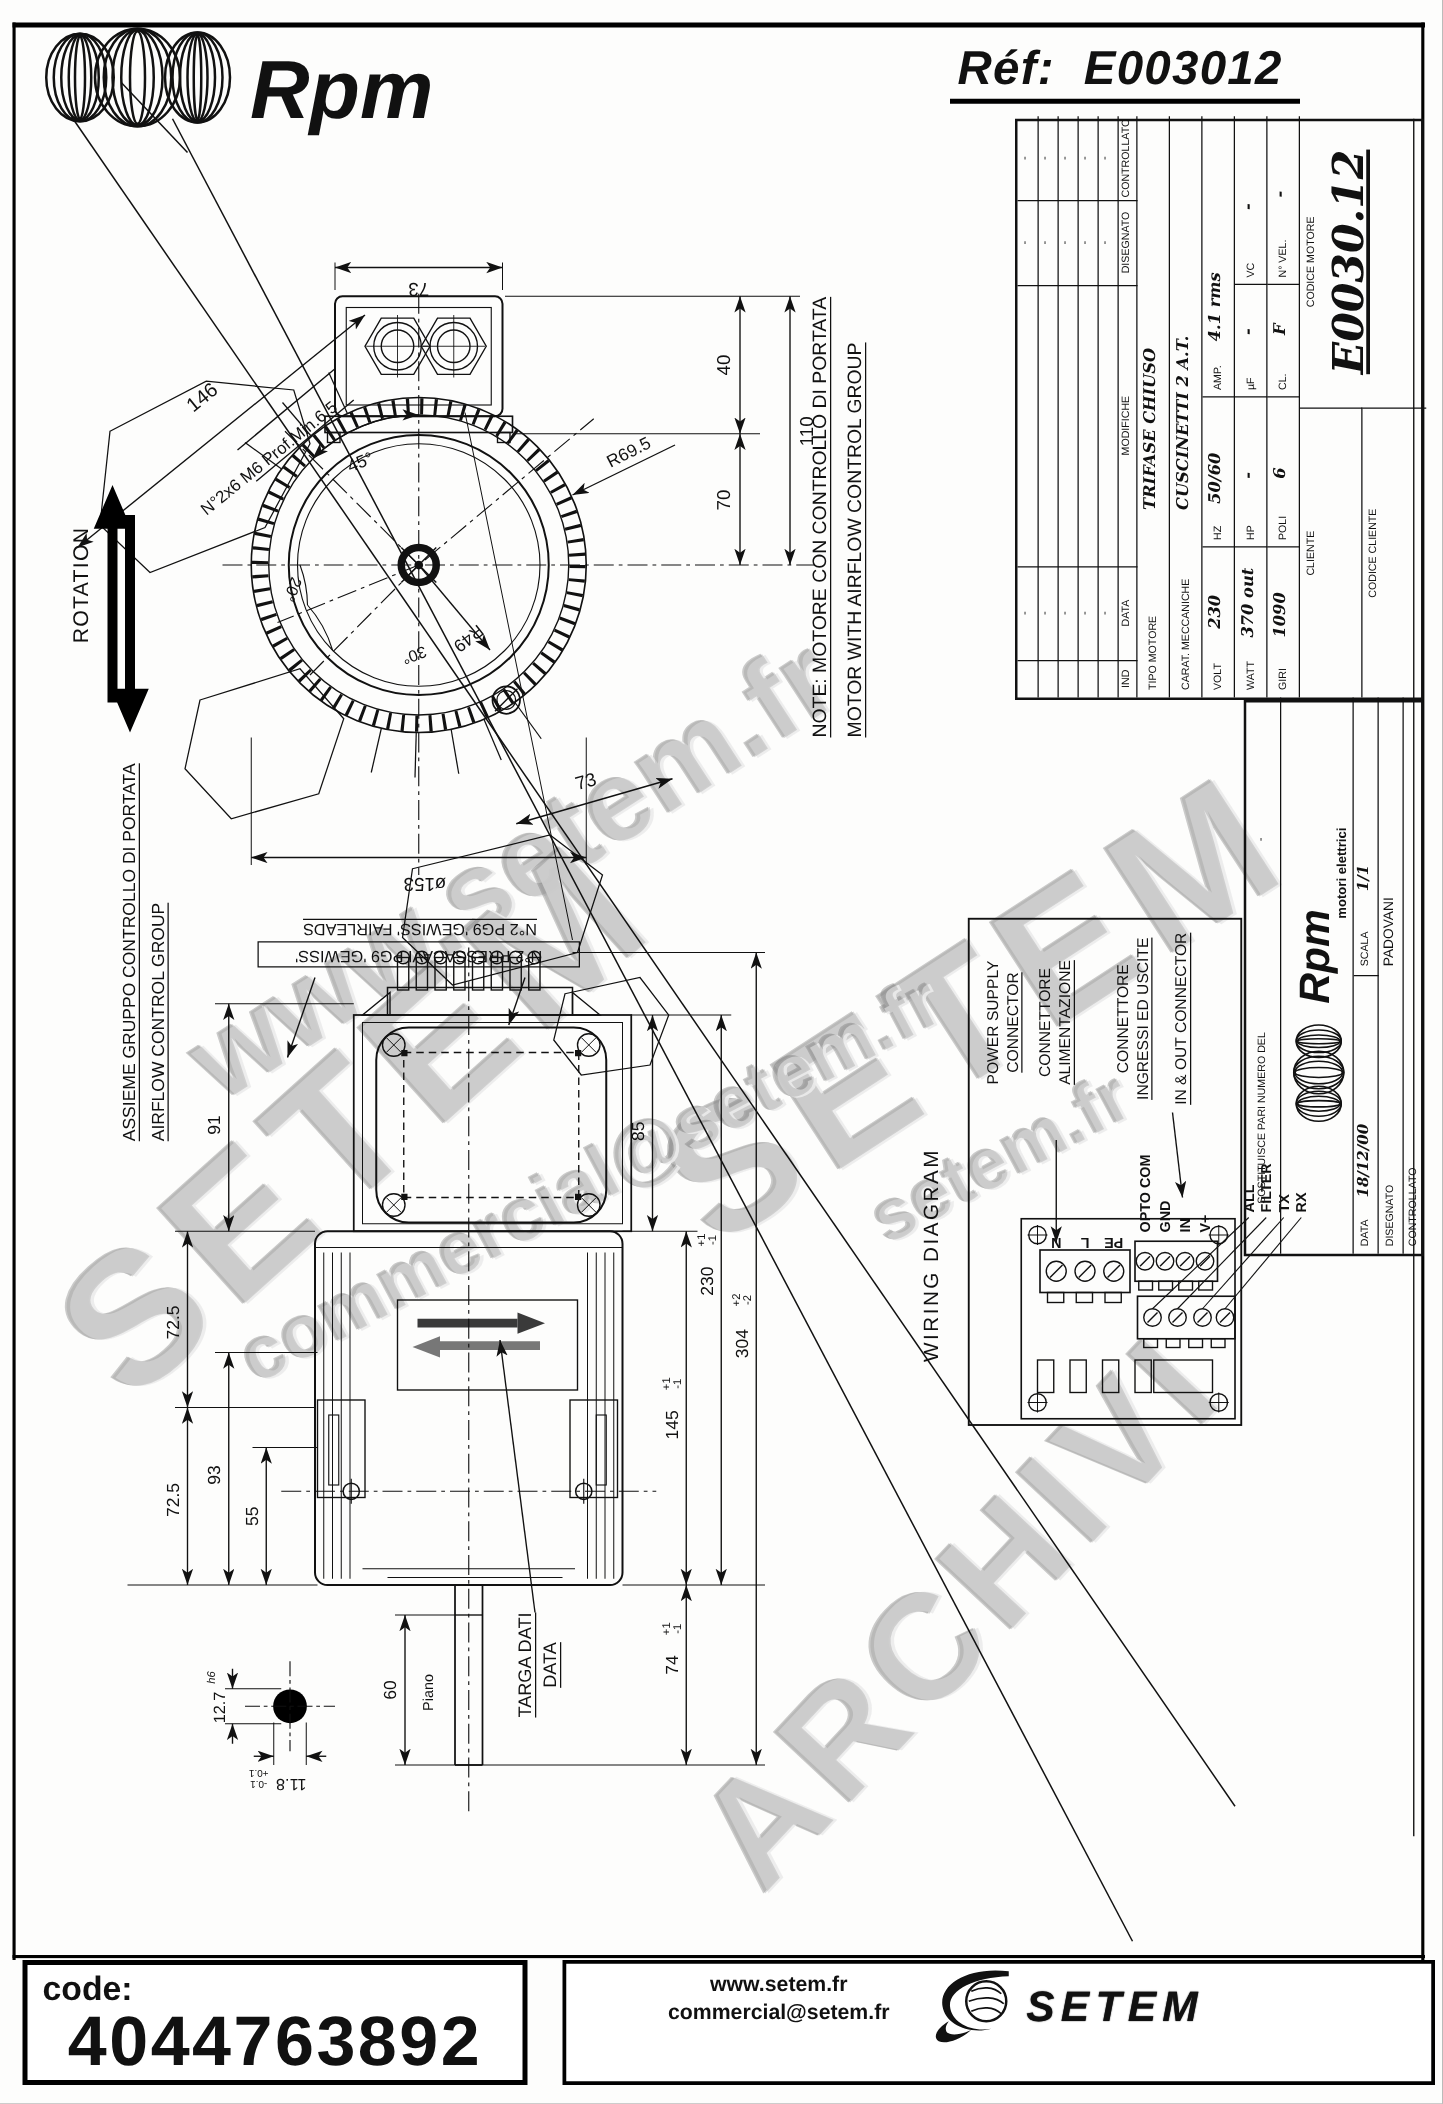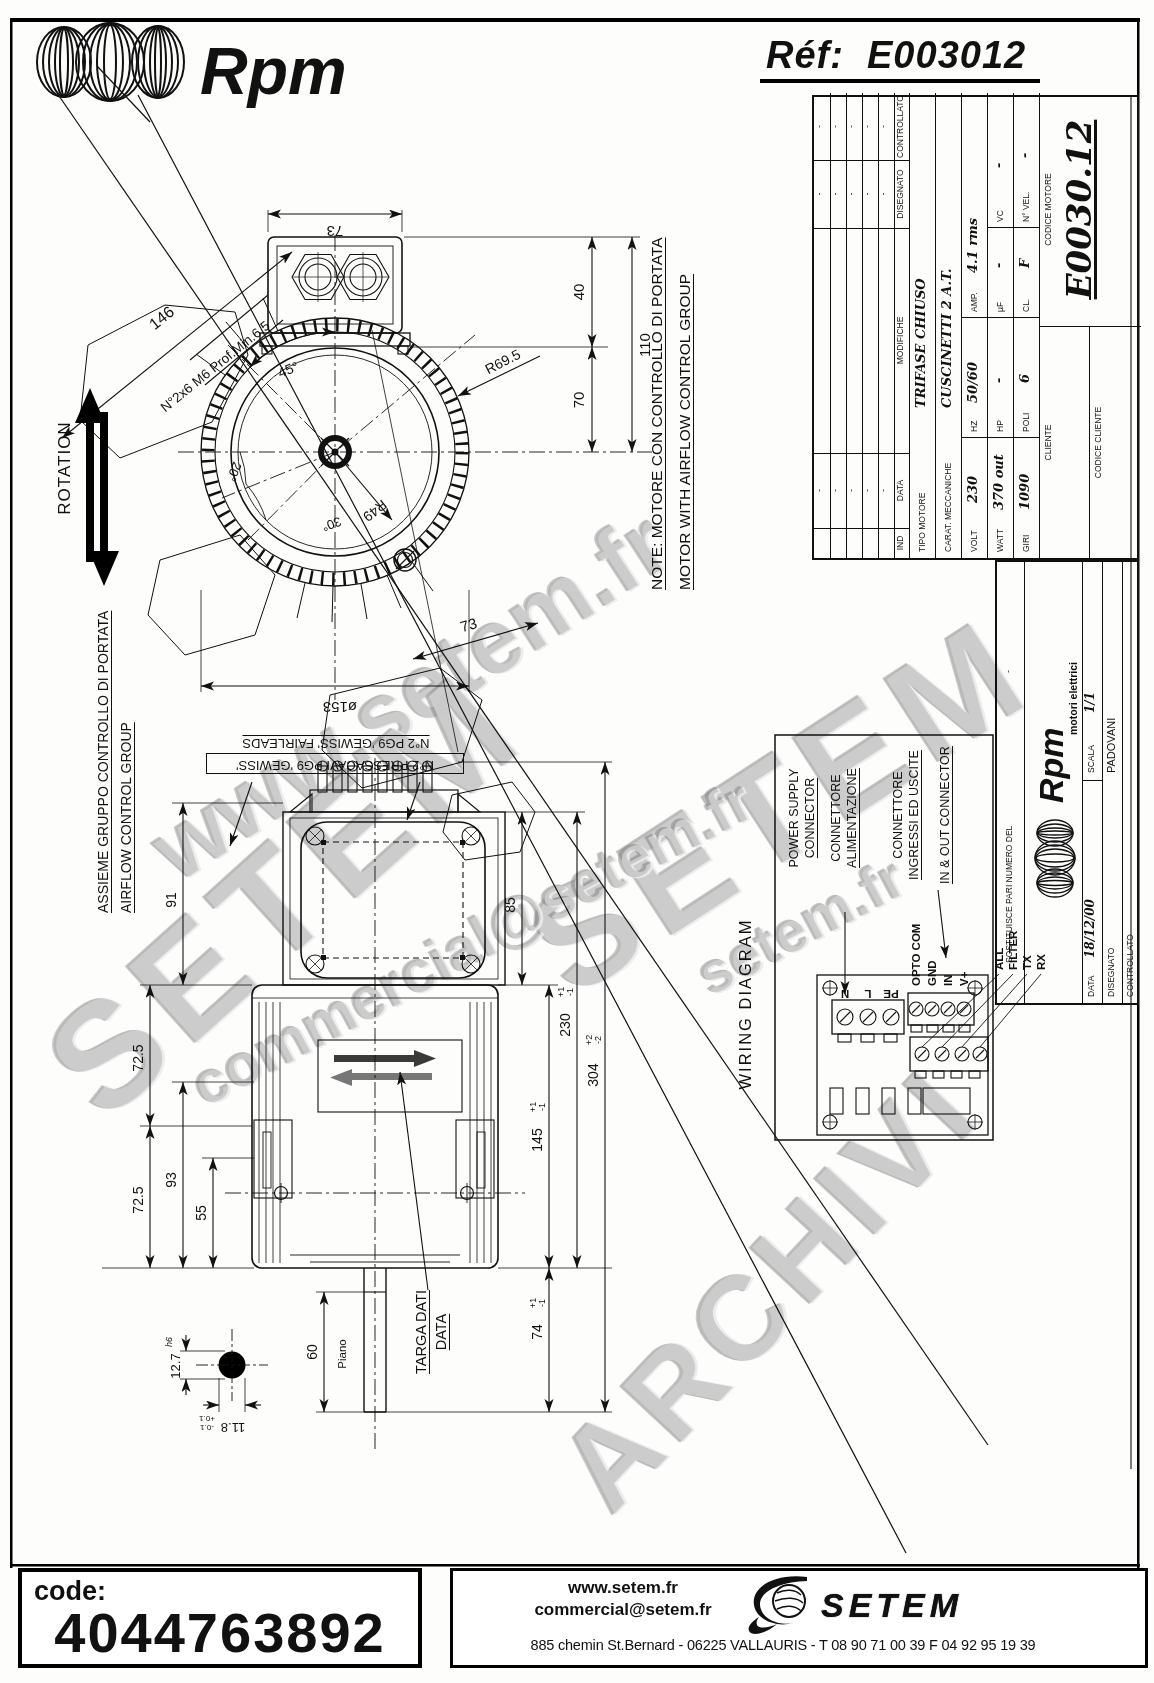--- a/index.html
+++ b/index.html
@@ -673,16 +673,15 @@
       <svg width="330" height="62" viewBox="0 0 330 62">
         <g>
           <circle cx="46" cy="28" r="16" fill="#fff" stroke="#111" stroke-width="2"></circle>
           <path d="M34,20 C42,16 52,16 58,22 M32,28 C42,24 54,24 60,30 M34,36 C42,32 52,32 58,38" stroke="#111" stroke-width="1.4" fill="none"></path>
           <path d="M64,4 C32,0 8,14 11,32 C13,46 32,55 50,50 C34,53 18,45 17,32 C16,19 36,9 64,8 Z" fill="#111"></path>
           <path d="M16,44 C6,50 3,57 8,60 C14,63 26,58 34,51 C26,55 16,56 14,52 C13,49 14,47 16,44 Z" fill="#111"></path>
         </g>
         <text x="78" y="44" class="setem-txt" style="font-family:'Liberation Sans',sans-serif;">SETEM</text>
       </svg>
     </div>
-    <div style="position:absolute;left:10px;top:66px;width:640px;text-align:center;font-size:14.5px;letter-spacing:-0.2px;">885 chemin St.Bernard  -  06225 VALLAURIS  -  T 08 90 71 00 39   F 04 92 95 19 39</div>
   </div>
 
 </div>
 
 </body></html>

